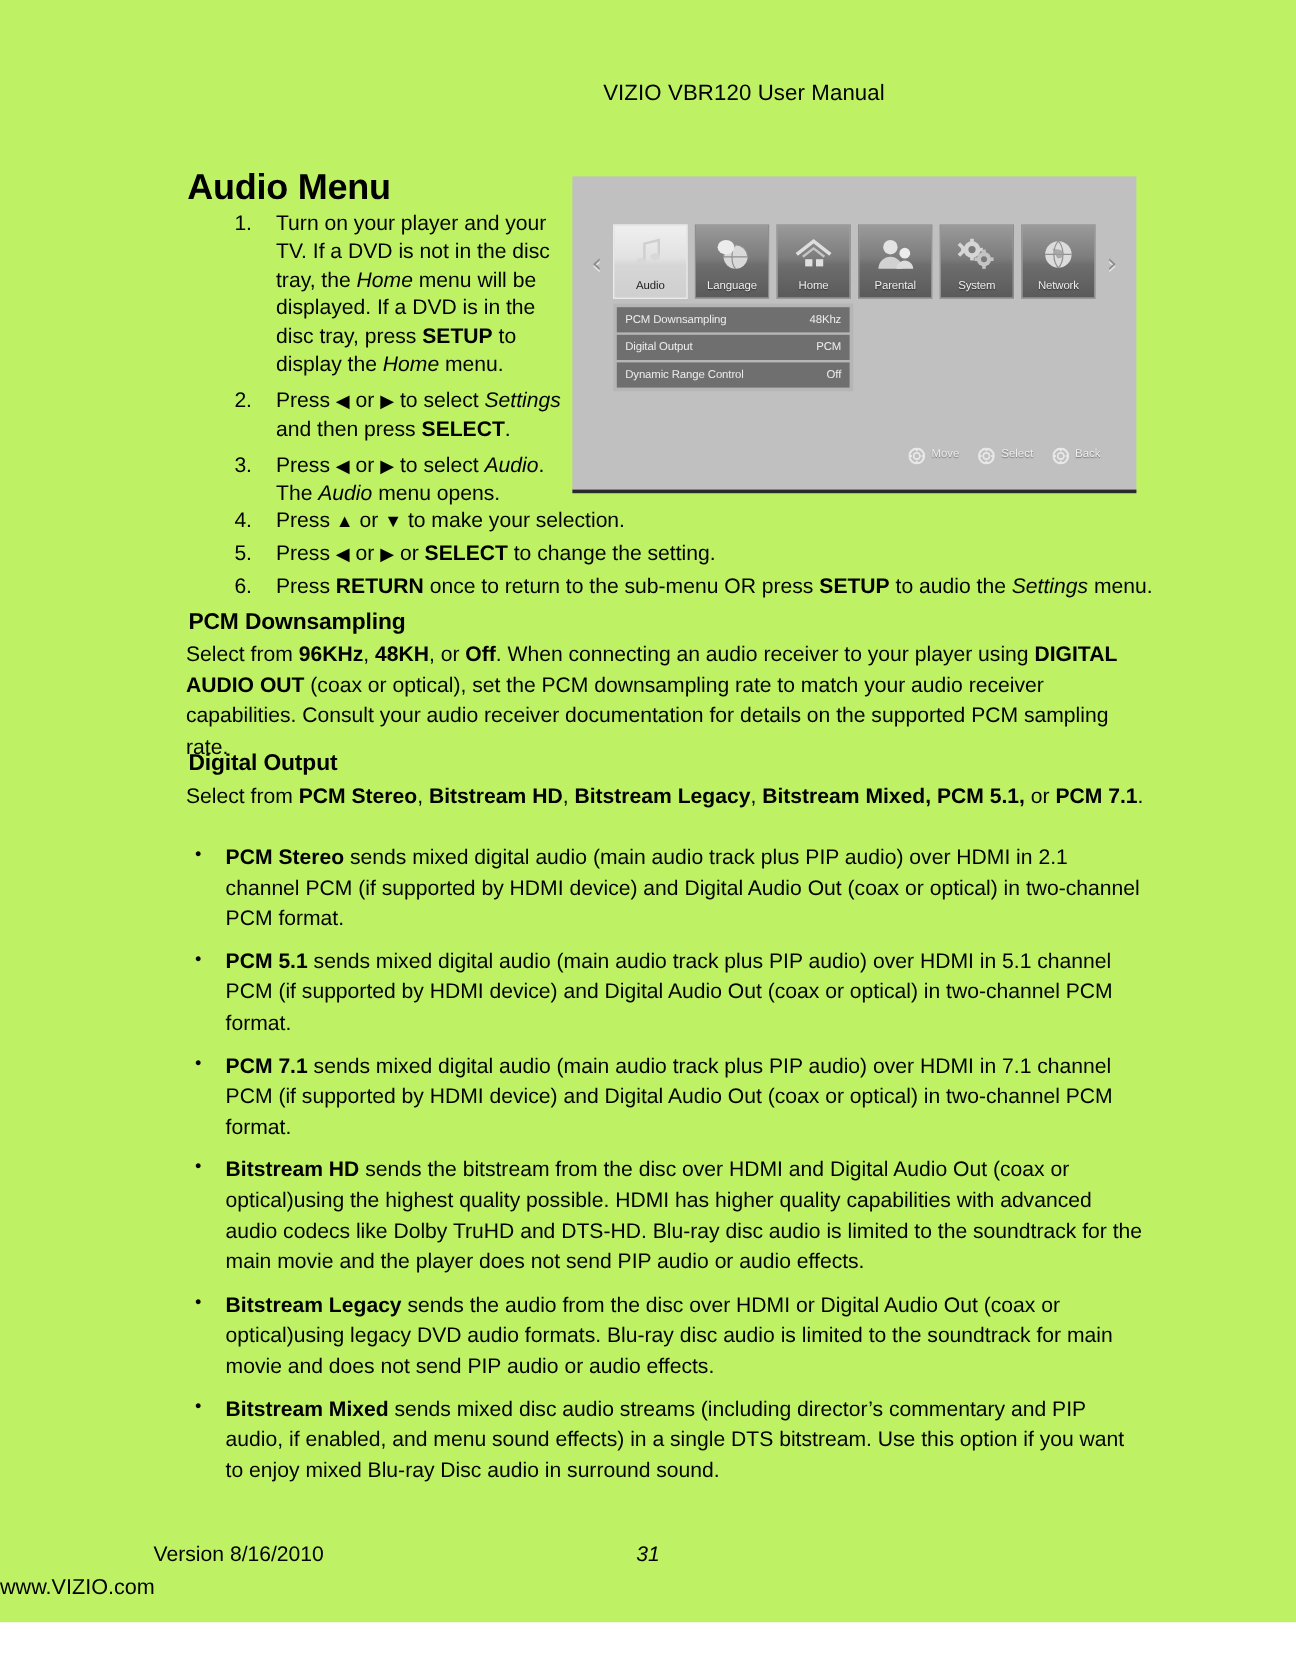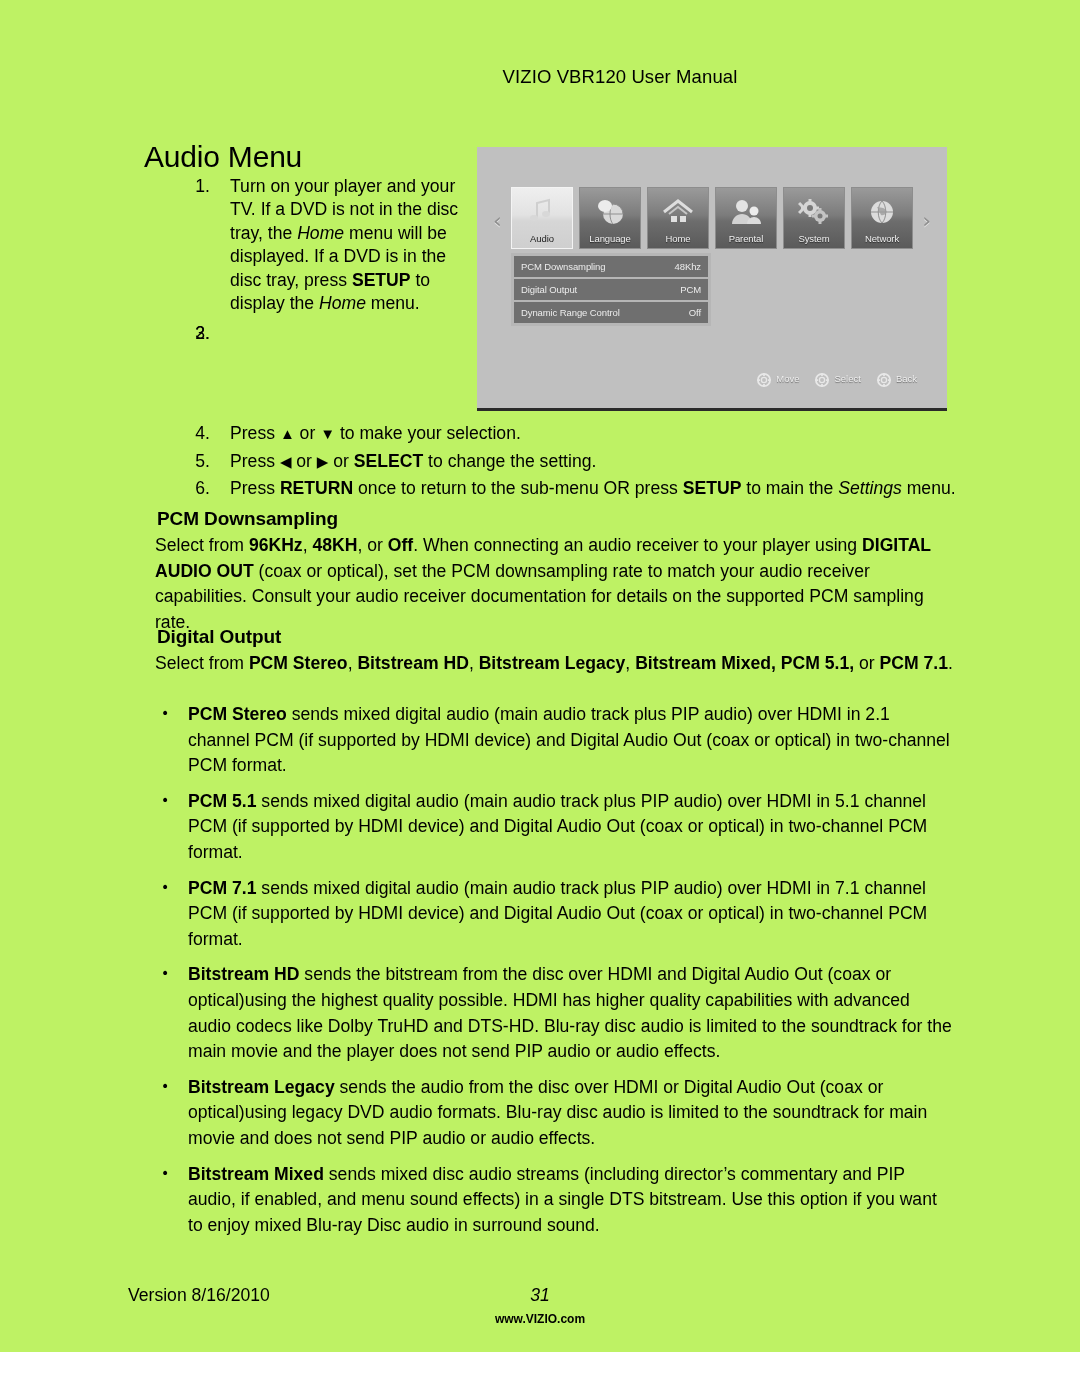--- a/index.html
+++ b/index.html
@@ -28,23 +28,23 @@
     text-align: center;
     font-size: 18.5px;
     letter-spacing: 0.1px;
   }
   .header .htext { padding-left: 160px; }
 
   
   .page-title {
     position: absolute;
     top: 140px;
-    left: 144px;
+    left: 156px;
     font-size: 30px;
-    font-weight: normal;
+    font-weight: bold;
     letter-spacing: -0.2px;
   }
 
   
   .steps-narrow {
     position: absolute;
     top: 175px;
     left: 182px;
     width: 290px;
     font-size: 17.6px;
@@ -244,23 +244,23 @@
     left: 0; width: 1080px;
     top: 1285px;
     text-align: center;
     font-size: 17.6px;
     font-style: italic;
   }
   .footer-site {
     position: absolute;
     left: 0; width: 1080px;
     top: 1312px;
-    text-align: center;
-    font-size: 12px;
-    font-weight: bold;
+    text-align: left;
+    font-size: 18px;
+    font-weight: normal;
   }
 </style>
 </head>
 <body>
 
 <div class="page">
 
   <div class="header">
     <span class="htext">VIZIO VBR120 User Manual</span>
   </div>
@@ -391,27 +391,27 @@
                 <path d="M8 0.5v3M8 12.5v3M0.5 8h3M12.5 8h3" stroke="#e8e8e8" stroke-width="2"></path>
               </svg></span>
             <span>Back</span>
           </div>
         </div>
     </div>
   </div>
 
   <div class="steps-narrow" id="steps-narrow">
       <div class="step"><span class="num">1.</span><span><span>Turn on your player and your TV. If a DVD is not in the disc tray, the </span><em class="i">Home</em><span> menu will be displayed. If a DVD is in the disc tray, press </span><b class="b">SETUP</b><span> to display the </span><em class="i">Home</em><span> menu.</span></span></div>
-      <div class="step"><span class="num">2.</span></div>
-      <div class="step"><span class="num">3.</span></div>
+      <div class="step"><span class="num">2.</span><span><span>Press </span><span class="arrow">◀</span><span> or </span><span class="arrow">▶</span><span> to select </span><em class="i">Settings</em><span> and then press </span><b class="b">SELECT</b><span>.</span></span></div>
+      <div class="step"><span class="num">3.</span><span><span>Press </span><span class="arrow">◀</span><span> or </span><span class="arrow">▶</span><span> to select </span><em class="i">Audio</em><span>. The </span><em class="i">Audio</em><span> menu opens.</span></span></div>
     </div>
   <div class="steps-wide" id="steps-wide">
       <div class="step"><span class="num">4.</span><span><span>Press </span><span class="arrow">▲</span><span> or </span><span class="arrow">▼</span><span> to make your selection.</span></span></div>
       <div class="step"><span class="num">5.</span><span><span>Press </span><span class="arrow">◀</span><span> or </span><span class="arrow">▶</span><span> or </span><b class="b">SELECT</b><span> to change the setting.</span></span></div>
-      <div class="step"><span class="num">6.</span><span><span>Press </span><b class="b">RETURN</b><span> once to return to the sub-menu OR press </span><b class="b">SETUP</b><span> to main the </span><em class="i">Settings</em><span> menu.</span></span></div>
+      <div class="step"><span class="num">6.</span><span><span>Press </span><b class="b">RETURN</b><span> once to return to the sub-menu OR press </span><b class="b">SETUP</b><span> to audio the </span><em class="i">Settings</em><span> menu.</span></span></div>
     </div>
 
   <div class="sec-head" style="top:508px;">PCM Downsampling</div>
   <div class="para" id="para-0" style="top:533px;"><span>Select from </span><b class="b">96KHz</b><span>, </span><b class="b">48KH</b><span>, or </span><b class="b">Off</b><span>. When connecting an audio receiver to your player using </span><b class="b">DIGITAL AUDIO OUT</b><span> (coax or optical), set the PCM downsampling rate to match your audio receiver capabilities. Consult your audio receiver documentation for details on the supported PCM sampling rate.</span></div>
 
   <div class="sec-head" style="top:626px;">Digital Output</div>
   <div class="para" id="para-1" style="top:651px; left:155px; width:800px; font-weight:normal;"><span>Select from </span><b class="b">PCM Stereo</b><span>, </span><b class="b">Bitstream HD</b><span>, </span><b class="b">Bitstream Legacy</b><span>, </span><b class="b">Bitstream Mixed, PCM 5.1,</b><span> or </span><b class="b">PCM 7.1</b><span>.</span></div>
 
   <div class="bullets" id="bullets-container">
       <div class="bullet"><span class="dot">•</span><span><b class="b">PCM Stereo</b><span> sends mixed digital audio (main audio track plus PIP audio) over HDMI in 2.1 channel PCM (if supported by HDMI device) and Digital Audio Out (coax or optical) in two-channel PCM format.</span></span></div>

